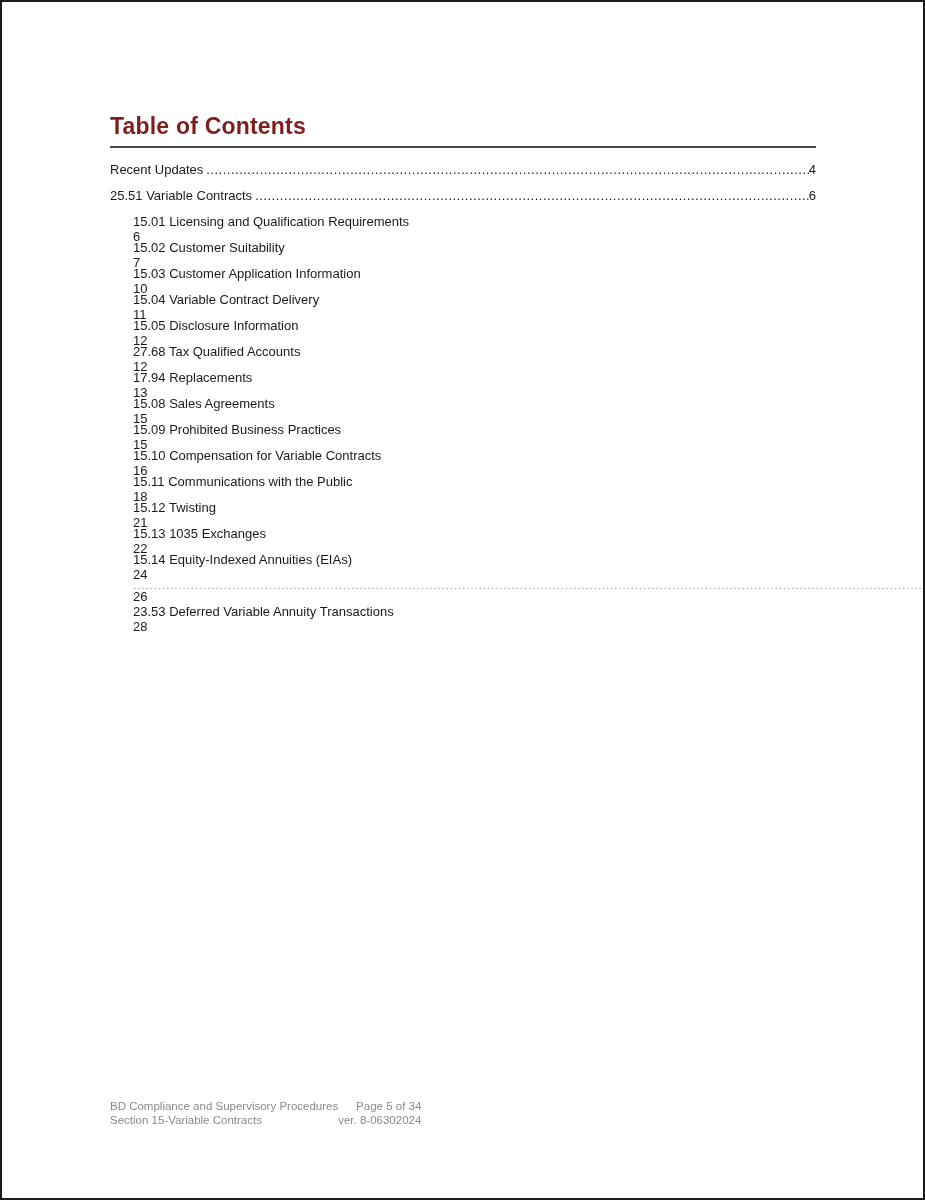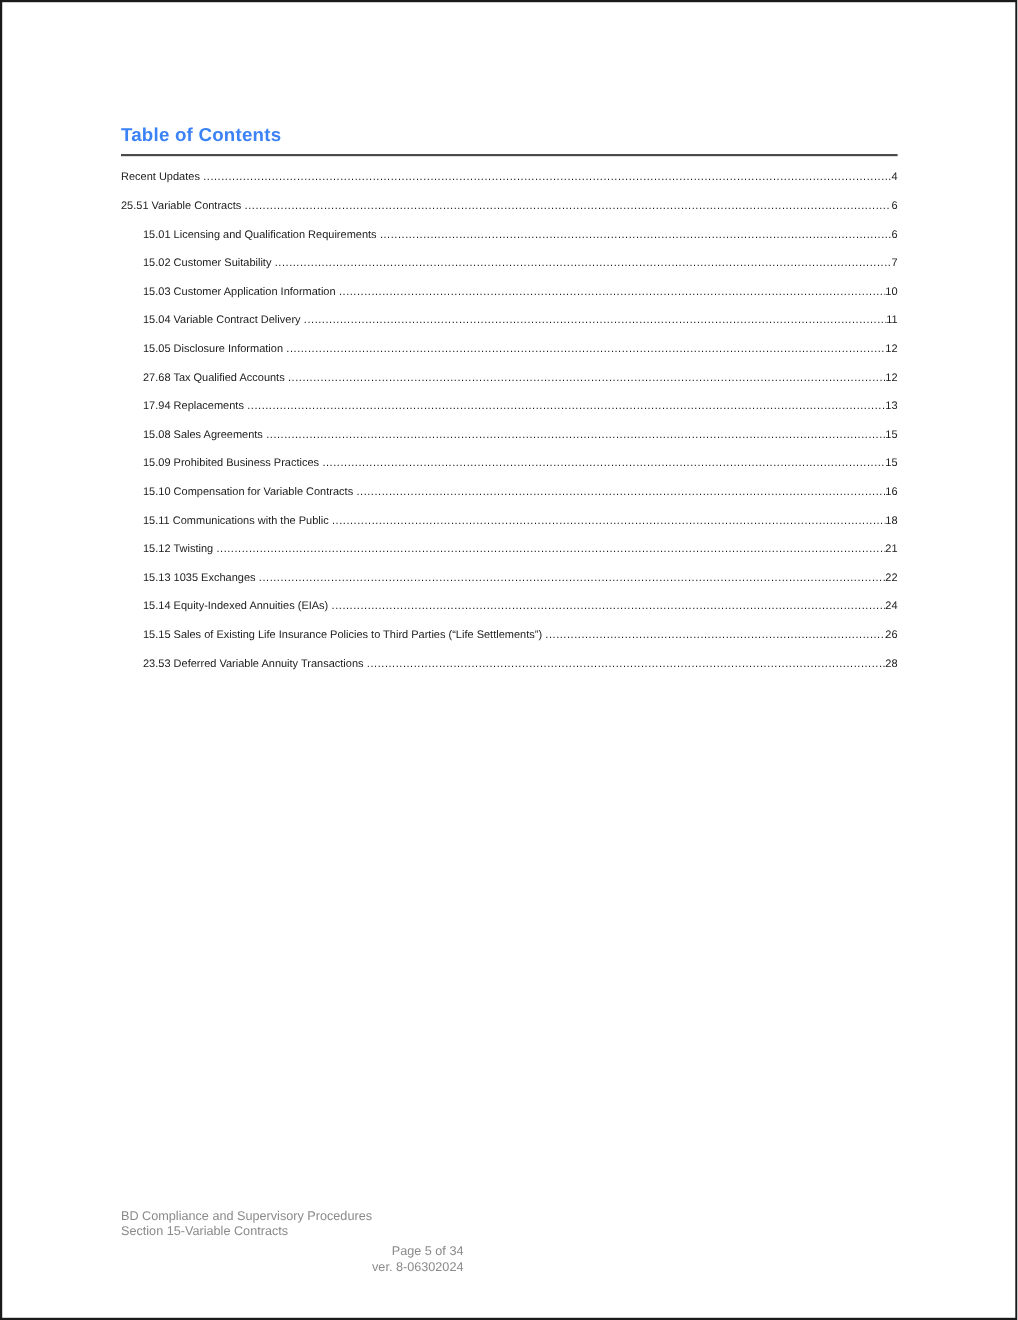--- a/index.html
+++ b/index.html
@@ -22,41 +22,41 @@
     top: 0;
   }
 
   .toc-title-block {
     padding-top: 111px;
     padding-bottom: 7px;
     border-bottom: 2px solid #4a4a4a;
   }
 
   .toc-title {
-    font-size: 17px;
+    font-size: 23px;
     font-weight: bold;
-    color: #3b82f6;
+    color: #7f1d1d;
     letter-spacing: 0.2px;
     line-height: 1.15;
   }
 
   .toc-list {
     margin-top: 14px;
   }
 
   .toc-row {
     display: flex;
     align-items: baseline;
     height: 26px;
-    font-size: 10px;
+    font-size: 13px;
     color: #1a1a1a;
     cursor: pointer;
   }
 
-  .toc-row.level-1 { padding-left: 20px; }
+  .toc-row.level-1 { padding-left: 20px; flex-direction: column; }
 
   .toc-label { white-space: nowrap; flex: 0 0 auto; }
 
   .toc-dots {
     flex: 1 1 auto;
     min-width: 0;
     overflow: hidden;
     white-space: nowrap;
     margin-left: 3px;
     letter-spacing: 0.5px;
@@ -69,21 +69,21 @@
     position: absolute;
     left: 108px;
     right: 107px;
     top: 1097px;
     display: flex;
     font-size: 11.5px;
     line-height: 14px;
     color: #8a8a8a;
   }
 
-  .footer-right { text-align: right; margin-top: 32px; }
+  .footer-right { text-align: right; }
 </style>
 </head>
 <body>
 
 <div class="page">
   <div class="content">
 
     <div class="toc-title-block">
       <div class="toc-title">Table of Contents</div>
     </div>
@@ -163,21 +163,20 @@
     <span class="toc-label">15.13 1035 Exchanges</span>
     <span class="toc-dots">............................................................................................................................................................................................................................................................................................................</span>
     <span class="toc-page">22</span>
   </div>
         <div class="toc-row level-1">
     <span class="toc-label">15.14 Equity-Indexed Annuities (EIAs)</span>
     <span class="toc-dots">............................................................................................................................................................................................................................................................................................................</span>
     <span class="toc-page">24</span>
   </div>
         <div class="toc-row level-1">
-    <span class="toc-label">15.15 Sales of Existing Life Insurance Policies to Third Parties (“Life Settlements”)</span>
     <span class="toc-dots">............................................................................................................................................................................................................................................................................................................</span>
     <span class="toc-page">26</span>
   </div>
         <div class="toc-row level-1">
     <span class="toc-label">23.53 Deferred Variable Annuity Transactions</span>
     <span class="toc-dots">............................................................................................................................................................................................................................................................................................................</span>
     <span class="toc-page">28</span>
   </div>
       </div>
   </div>

